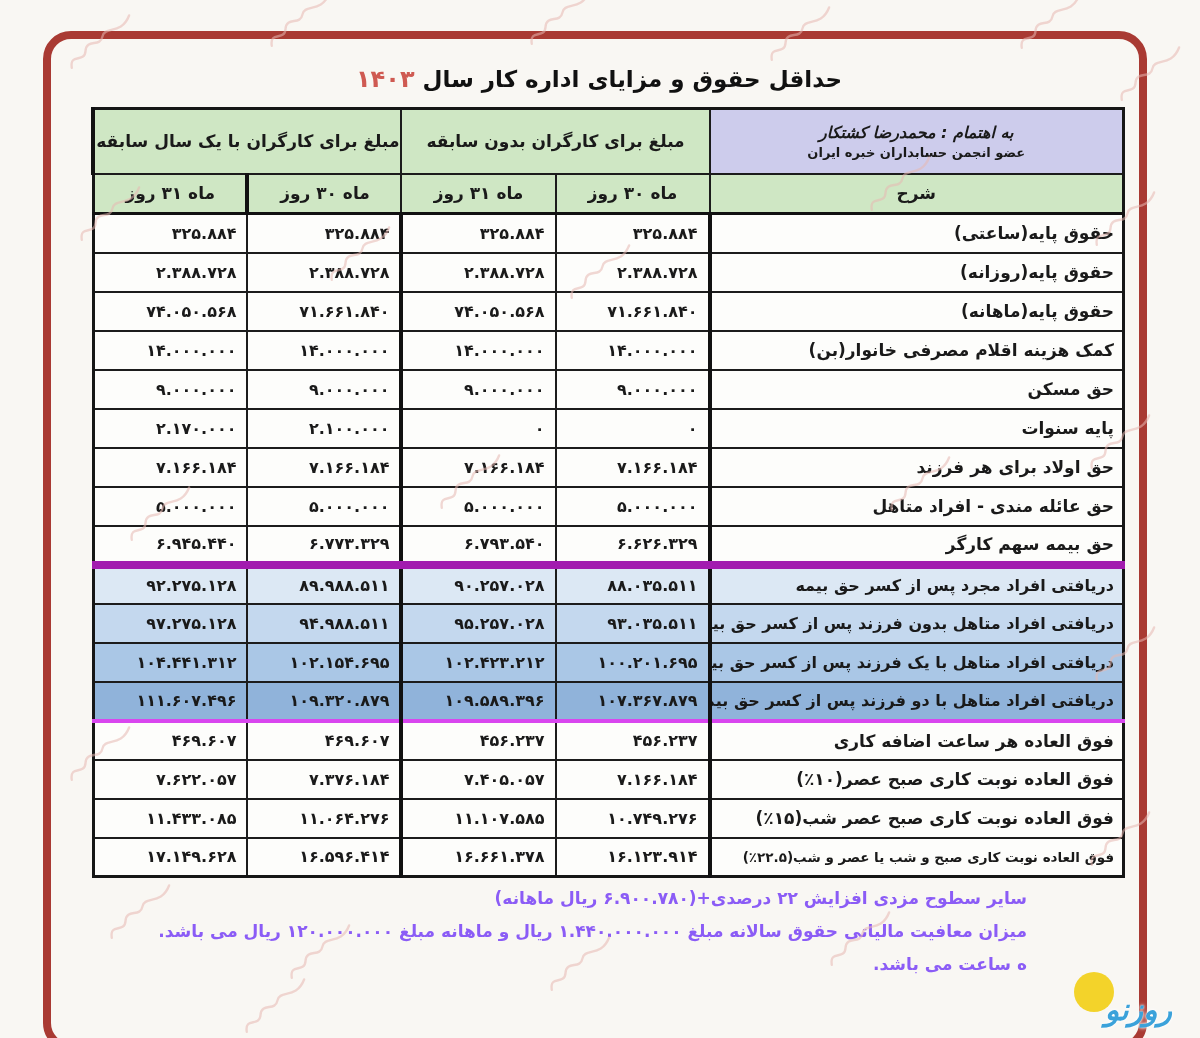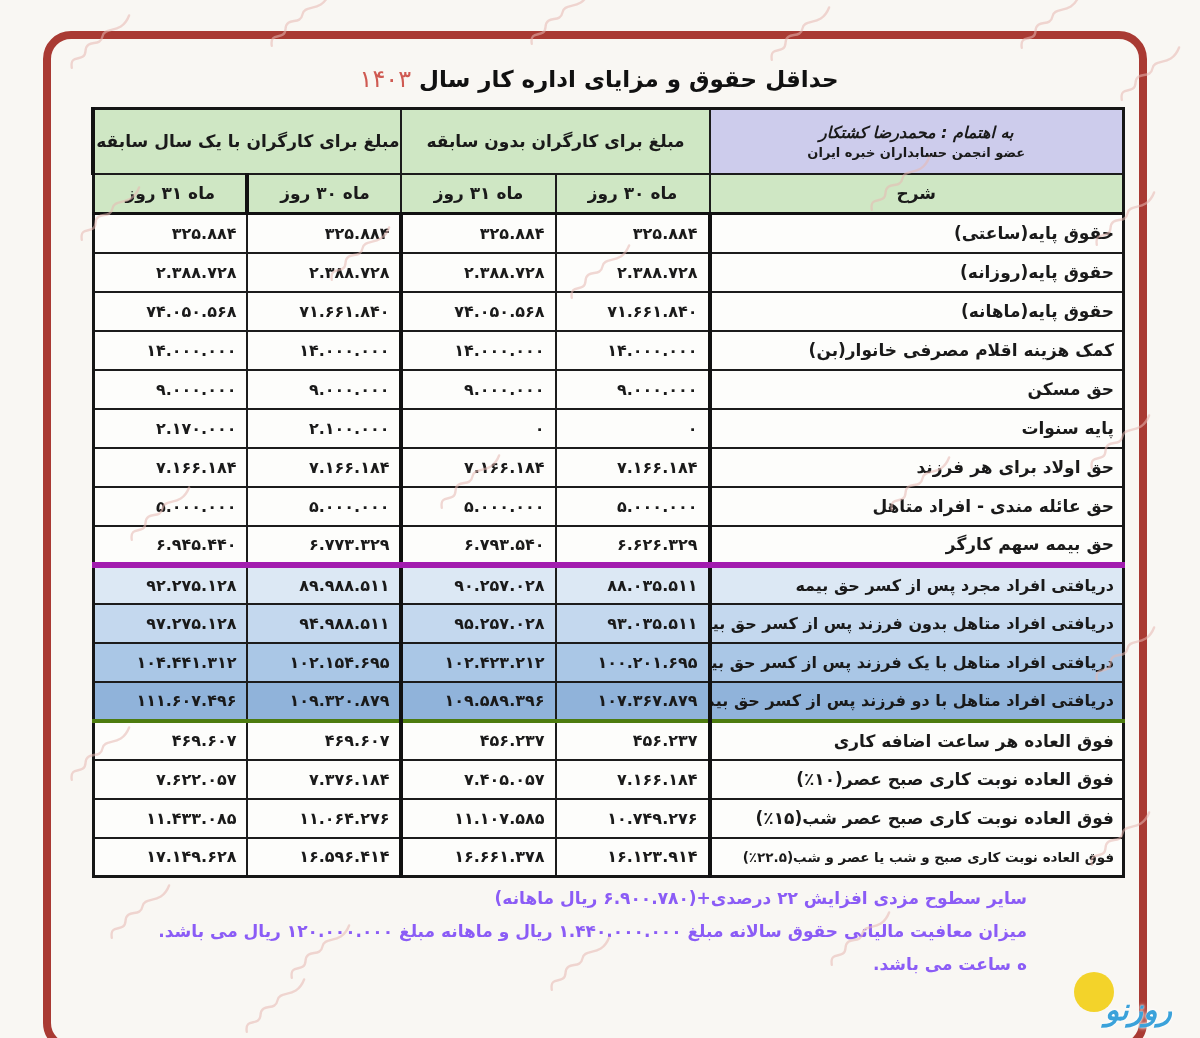--- a/index.html
+++ b/index.html
@@ -27,21 +27,21 @@
 
   .content {
     position:absolute; left:51px; top:39px; width:1096px; height:1004px;
     z-index:3; direction:rtl;
   }
 
   .title {
     text-align:center; margin-top:26px; font-size:23px; font-weight:bold;
     letter-spacing:0; color:#111;
   }
-  .title .year { color:#cf5a52; font-size:24px; font-weight:normal;text-align:center; }
+  .title .year { color:#cf5a52; font-size:24px; font-weight:bold;text-align:center; }
 
   table.salary {
     margin:14px 22px 0 auto;
     border-collapse:collapse; width:1030px; table-layout:fixed;
     border:3px solid #161616;
   }
   .salary th, .salary td {
     border:2px solid #1c1c1c; overflow:hidden; white-space:nowrap;
   }
   .salary th.attr {
@@ -56,22 +56,22 @@
   .desc {
     text-align:right; padding:0 8px 0 2px; font-weight:bold; font-size:17px;
     border-left:4px solid #111 !important;
   }
   td.val { text-align:right; padding:0 10px 0 2px; font-weight:bold; font-size:16px; }
   .salary tbody tr { height:39px; background:#fdfdfb; }
   .salary tbody tr.band-blue1 { background:#dce8f4; }
   .salary tbody tr.band-blue2 { background:#c4d8ee; }
   .salary tbody tr.band-blue3 { background:#aac7e6; }
   .salary tbody tr.band-blue4 { background:#90b3da; }
-  .salary tbody tr.band-blue1 td { border-top:6px solid #a21caf; }
-  .salary tbody tr.thick-top td { border-top:4px solid #4d7c0f; }
+  .salary tbody tr.band-blue1 td { border-top:8px solid #a21caf; }
+  .salary tbody tr.thick-top td { border-top:4px solid #d946ef; }
   .salary tbody tr.band-blue1 .desc, .salary tbody tr.band-blue2 .desc,
   .salary tbody tr.band-blue3 .desc, .salary tbody tr.band-blue4 .desc { font-size:16px; }
   .salary tbody tr.small-desc .desc { font-size:13.5px; }
 
   .footnotes {
     margin:10px 120px 0 0; text-align:right; font-weight:bold; font-size:17px;
     color:#8b5cf6;
   }
   .footnotes .fline { margin-bottom:13px; }
 

